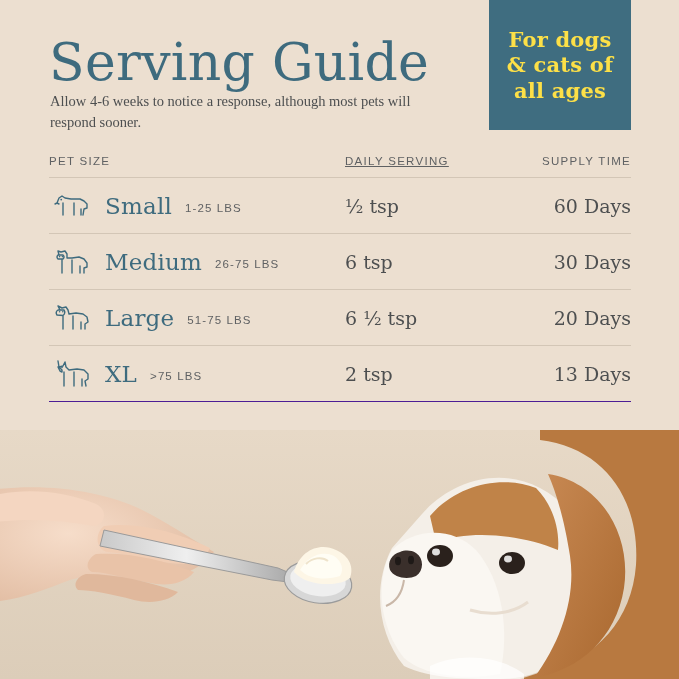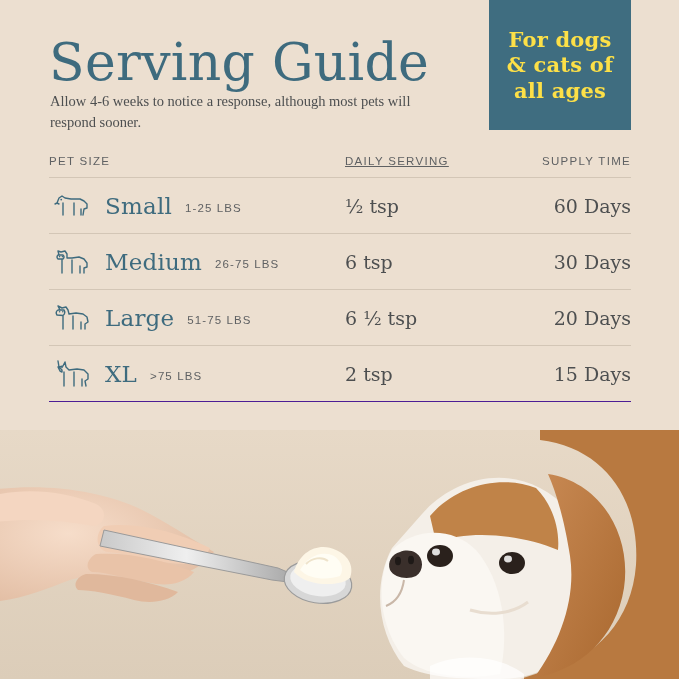--- a/index.html
+++ b/index.html
@@ -231,21 +231,21 @@
           <span class="pet-icon">
             <svg width="44" height="32" viewBox="0 0 44 32" fill="none" stroke="#3e6b7e" stroke-width="1.4" stroke-linecap="round" stroke-linejoin="round">
               <path d="M8 3 L9 9 L12 12 L12 14 L10 13 L8 9 M9 9 L13 8 L15 4 L16 9 L19 12 L27 11 L34 12 L38 16 L38 21 L35 23 L36 28 M14 14 L14 28 M24 14 L24 28 M32 21 L32 28"></path>
               <circle cx="12" cy="9.4" r=".8" fill="#3e6b7e" stroke="none"></circle>
             </svg>
           </span>
           <span class="pet-name">XL</span>
           <span class="pet-weight">&gt;75 LBS</span>
         </div>
         <div class="daily-cell">2 tsp</div>
-        <div class="supply-cell">15 Days</div>
+        <div class="supply-cell">13 Days</div>
       </div>
 
     </div>
   </div>
 
   <div class="photo">
     <svg width="679" height="249" viewBox="0 0 679 249" preserveAspectRatio="none">
       <defs>
         <linearGradient id="bgGrad" x1="0" y1="0" x2="0" y2="1">
           <stop offset="0%" stop-color="#e7d9c7"></stop>

